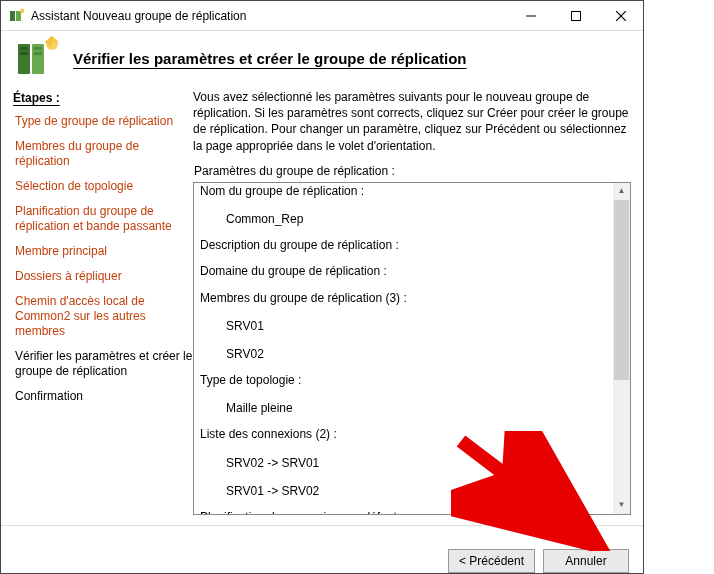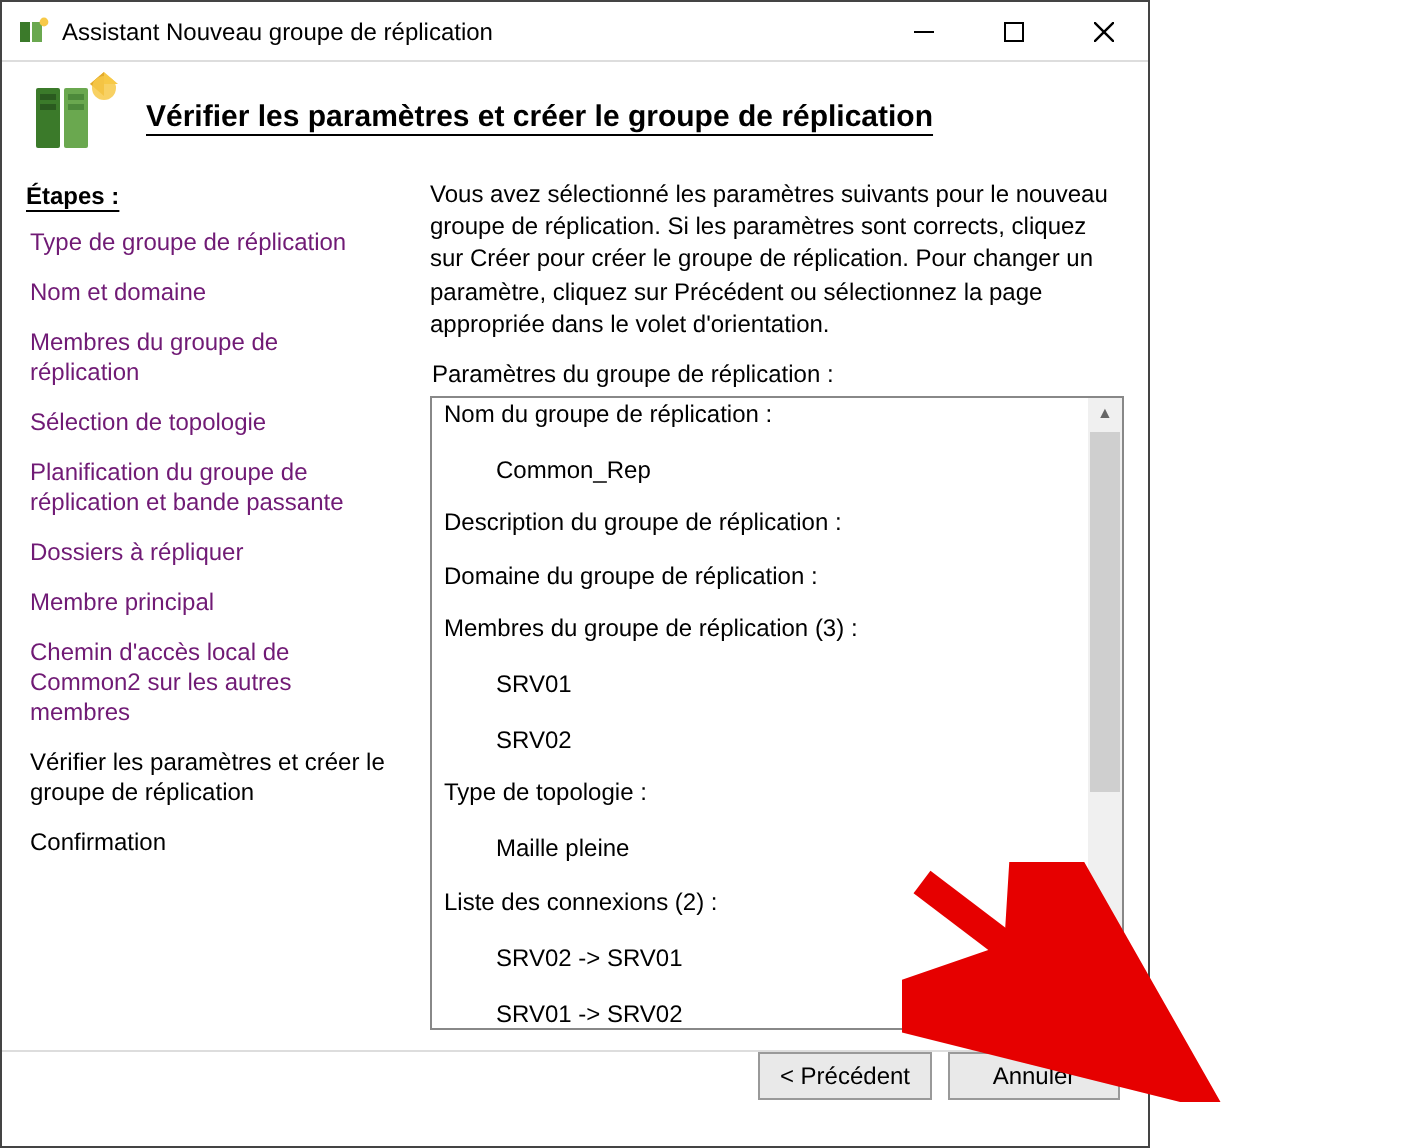--- a/index.html
+++ b/index.html
@@ -1,18 +1,18 @@
 <!DOCTYPE html>
 <html><head>
   <meta charset="utf-8">
   <style>
     * { box-sizing: border-box; font-family: "Segoe UI", Tahoma, sans-serif; }
     html, body { margin: 0; padding: 0; background: #fff; }
     .window {
-      width: 575px; height: 574px;
+      width: 644px; height: 574px;
       border: 1px solid #444;
       display: flex; flex-direction: column;
       background: #fff;
       position: relative;
     }
     .titlebar {
       height: 30px;
       display: flex; align-items: center;
       padding: 0 0 0 8px;
       border-bottom: 1px solid #ddd;
@@ -34,35 +34,35 @@
     }
     .header .big-icon { width: 44px; height: 44px; }
     .header h1 {
       font-size: 15px; font-weight: 700; margin: 0;
       text-decoration: underline;
       text-underline-offset: 4px;
       text-decoration-thickness: 1px;
     }
 
     .body {
-      flex: 1; display: flex; gap: 22px;
+      flex: 1; display: flex; gap: 0;
       padding: 0 12px 10px 12px;
       overflow: hidden;
     }
     .sidebar { width: 180px; font-size: 12px; }
     .sidebar .steps-label {
       font-weight: 700; text-decoration: underline;
       text-underline-offset: 3px;
       margin: 6px 0 4px 0;
       color: #000;
     }
     .steps { list-style: none; margin: 0; padding: 0; }
     .steps li {
       padding: 5px 0 5px 2px;
-      color: #701a75;
+      color: #c2410c;
       cursor: pointer;
       line-height: 1.25;
     }
     .steps li.current { color: #000; cursor: default; }
     .steps li.after { color: #000; }
 
     .main { flex: 1; display: flex; flex-direction: column; font-size: 12px; min-width: 0; }
     .intro { color: #000; line-height: 1.35; margin: 4px 0 10px 0; }
     .params-label { margin: 0 0 4px 1px; }
     .params-box {
@@ -89,21 +89,21 @@
       color: #666; font-size: 8px;
     }
     .sb-thumb {
       width: 15px; flex: 0 0 180px;
       background: #cfcfcf; margin-top: 0;
     }
     .sb-track { flex: 1; }
 
     .footer {
       height: 48px; border-top: 1px solid #ddd;
-      display: flex; align-items: flex-start; justify-content: flex-end;
+      display: flex; align-items: flex-end; justify-content: flex-end;
       gap: 8px; padding: 0 14px;
       background: #fff;
     }
     .btn {
       min-width: 86px; height: 24px;
       border: 1px solid #999; background: #e9e9e9;
       font-size: 12px; display: flex; align-items: center; justify-content: center;
       padding: 0 10px;
     }
     .btn.primary-highlight {
@@ -167,26 +167,25 @@
       </svg>
     </span>
     <h1>Vérifier les paramètres et créer le groupe de réplication</h1>
   </div>
 
   <div class="body">
     <nav class="sidebar">
       <div class="steps-label">Étapes :</div>
       <ul class="steps">
         <li>Type de groupe de réplication</li>
-        <li>Nom et domaine</li>
         <li>Membres du groupe de réplication</li>
         <li>Sélection de topologie</li>
         <li>Planification du groupe de réplication et bande passante</li>
+        <li>Membre principal</li>
         <li>Dossiers à répliquer</li>
-        <li>Membre principal</li>
         <li>Chemin d'accès local de Common2 sur les autres membres</li>
         <li class="current">Vérifier les paramètres et créer le groupe de réplication</li>
         <li class="after">Confirmation</li>
       </ul>
     </nav>
 
     <section class="main">
       <p class="intro">Vous avez sélectionné les paramètres suivants pour le nouveau groupe de réplication. Si les paramètres sont corrects, cliquez sur Créer pour créer le groupe de réplication. Pour changer un paramètre, cliquez sur Précédent ou sélectionnez la page appropriée dans le volet d'orientation.</p>
       <p class="params-label">Paramètres du groupe de réplication :</p>
 

